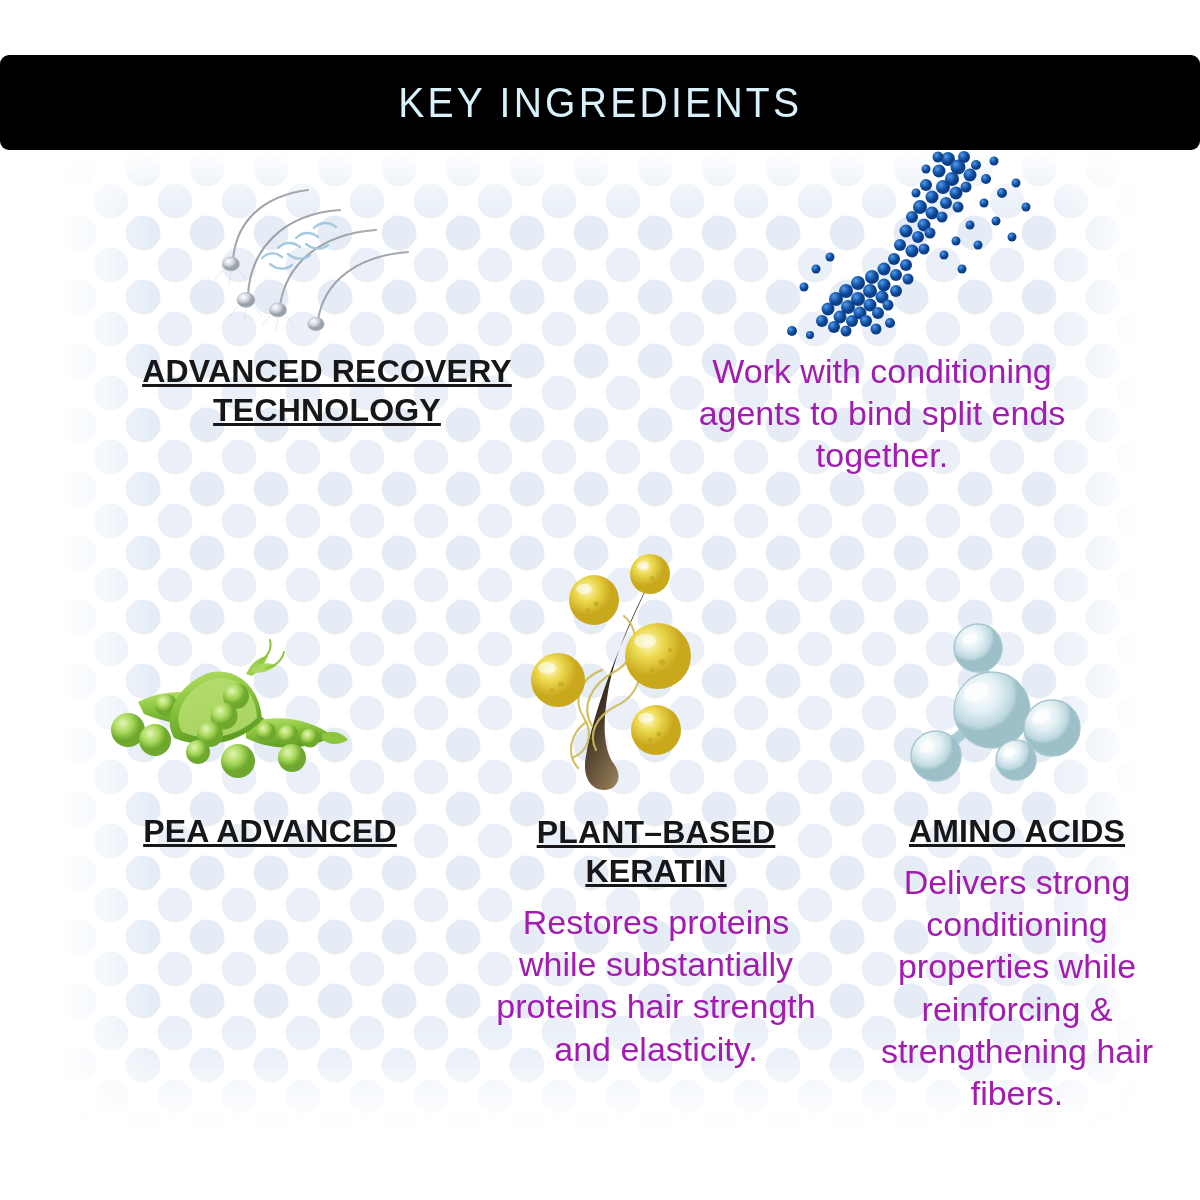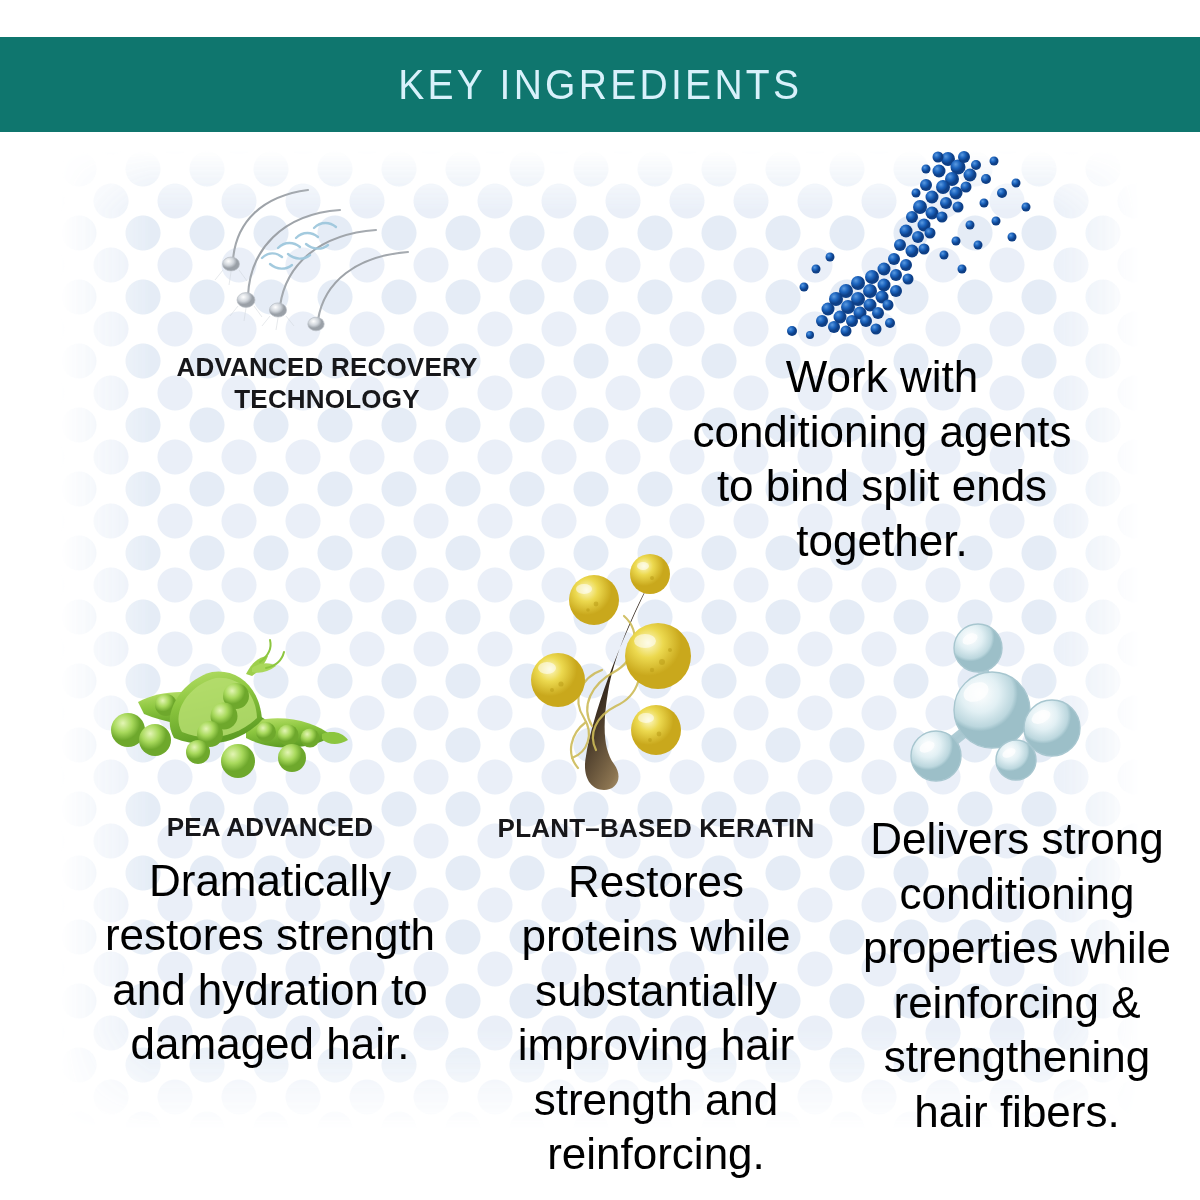--- a/index.html
+++ b/index.html
@@ -42,56 +42,58 @@
     mask-image: linear-gradient(to right, rgba(0,0,0,0) 0px, rgba(0,0,0,1) 90px, rgba(0,0,0,1) 990px, rgba(0,0,0,0) 1080px),
                 linear-gradient(to bottom, rgba(0,0,0,0) 0px, rgba(0,0,0,1) 60px, rgba(0,0,0,1) 880px, rgba(0,0,0,0) 980px);
     mask-composite: intersect;
     pointer-events: none;
   }
 
   
   .banner {
     position: absolute;
     left: 0;
-    top: 37px;
+    top: 55px;
     width: 1200px;
     height: 95px;
-    background: #0f766e;
+    background: #000000;
     display: flex;
     align-items: center;
     justify-content: center;
+    border-radius: 9px;
   }
   .banner-title {
     color: #d8f1fb;
     font-size: 42px;
     font-weight: 400;
     letter-spacing: 3.5px;
     font-family: "Liberation Sans", sans-serif;
     transform: scaleX(.93);
     white-space: nowrap;
   }
 
   
   .card {
     position: absolute;
     text-align: center;
   }
   .card-title {
-    font-size: 26px;
+    font-size: 32px;
     font-weight: bold;
     color: #17171a;
     letter-spacing: .2px;
     line-height: 1.22;
     margin: 0 0 10px 0;
     font-family: "Liberation Sans", sans-serif;
+    text-decoration: underline;
   }
   .card-body {
-    font-size: 44px;
+    font-size: 34px;
     font-weight: 400;
-    color: #000000;
+    color: #a21caf;
     line-height: 1.24;
     margin: 0;
     font-family: "Liberation Sans", sans-serif;
   }
 
   .art {
     position: absolute;
     pointer-events: none;
   }
 
@@ -387,25 +389,25 @@
   <div class="card" id="card-advanced-recovery">
     <h2 class="card-title">ADVANCED RECOVERY TECHNOLOGY</h2>
   </div>
 
   <div class="card" id="card-weightless-polymers">
     <p class="card-body">Work with conditioning agents to bind split ends together.</p>
   </div>
 
   <div class="card" id="card-pea-peptide">
     <h2 class="card-title">PEA ADVANCED</h2>
-    <p class="card-body">Dramatically restores strength and hydration to damaged hair.</p>
   </div>
 
   <div class="card" id="card-plant-keratin">
     <h2 class="card-title">PLANT–BASED KERATIN</h2>
-    <p class="card-body">Restores proteins while substantially improving hair strength and reinforcing.</p>
+    <p class="card-body">Restores proteins while substantially proteins hair strength and elasticity.</p>
   </div>
 
   <div class="card" id="card-amino-acids">
+    <h2 class="card-title">AMINO ACIDS</h2>
     <p class="card-body">Delivers strong conditioning properties while reinforcing &amp; strengthening hair fibers.</p>
   </div>
 
 </div>
 
 </body></html>

